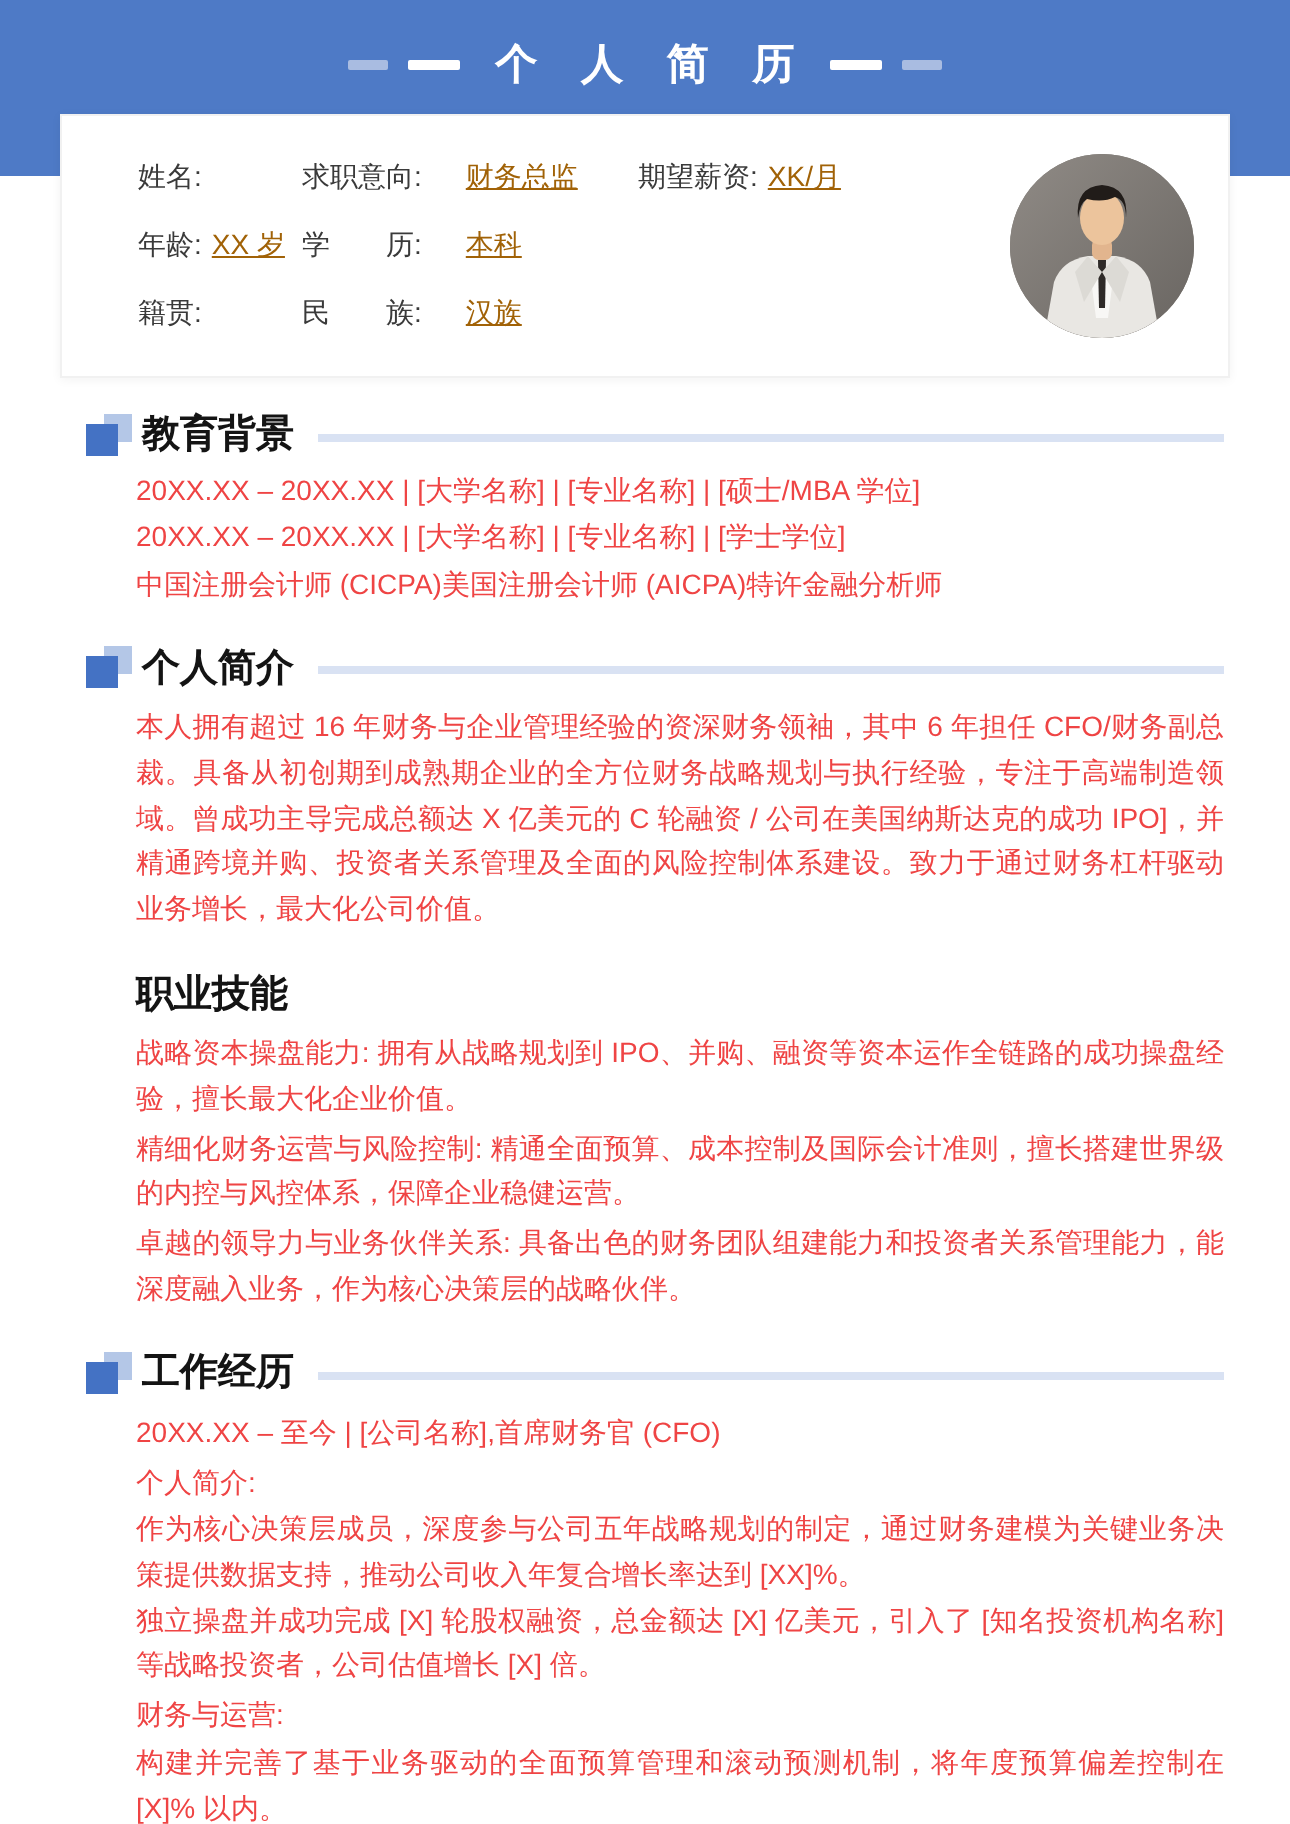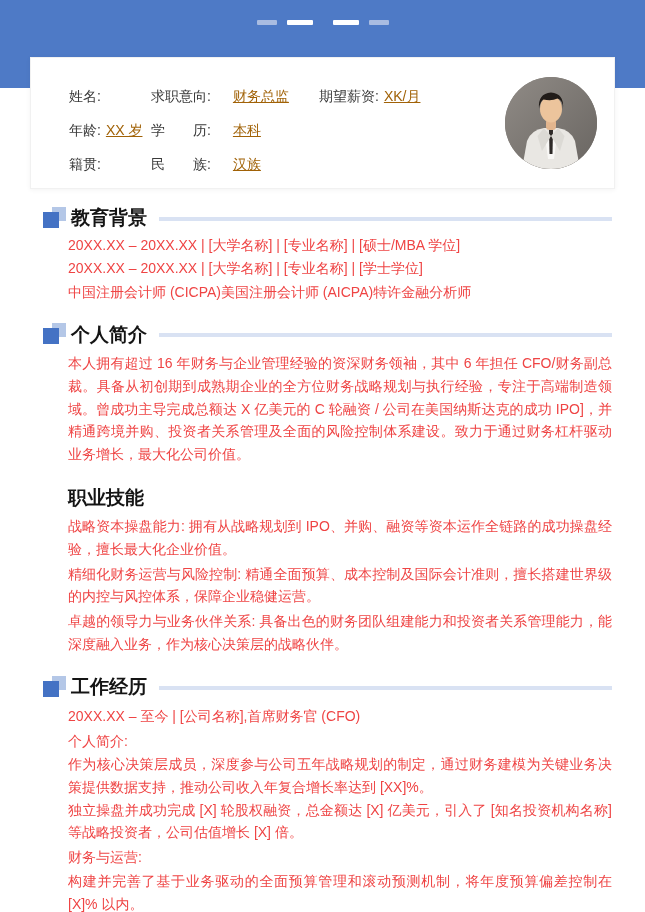--- a/index.html
+++ b/index.html
@@ -42,21 +42,21 @@
     position:relative;
     width:585px;
     margin:-31px auto 0 30px;
     box-sizing:border-box;
     background:#ffffff;
     border:1px solid #f1f1f1;
     box-shadow:0 1px 5px rgba(0,0,0,.05);
     padding:14px 118px 14px 38px;
     min-height:128px;
   }
-  .info-row{display:flex;align-items:flex-end;height:34px;font-size:14px;}
+  .info-row{display:flex;align-items:center;height:34px;font-size:14px;}
   .cell{display:flex;align-items:center;white-space:nowrap;}
   .cell.c1{width:82px;}
   .cell.c2{width:168px;gap:17px;}
   .cell.c3{flex:1;}
   .cell .lbl{color:#3a3a3a;}
   .cell .val{margin-left:5px;color:#a16207;text-decoration:underline;}
 
   .photo{
     position:absolute;
     right:17px;top:50%;
@@ -99,20 +99,21 @@
 </style>
 </head>
 <body>
 
 <div class="page">
 
   <header class="band">
     <div class="band-title">
       <span class="dash outer"></span>
       <span class="dash inner"></span>
+      <h1 class="title">个 人 简 历</h1>
       <span class="dash inner"></span>
       <span class="dash outer"></span>
     </div>
   </header>
 
   <section class="card">
     <div class="info-row">
       <div class="cell c1">
         <span class="lbl">姓名:</span>
         <span class="val"></span>

